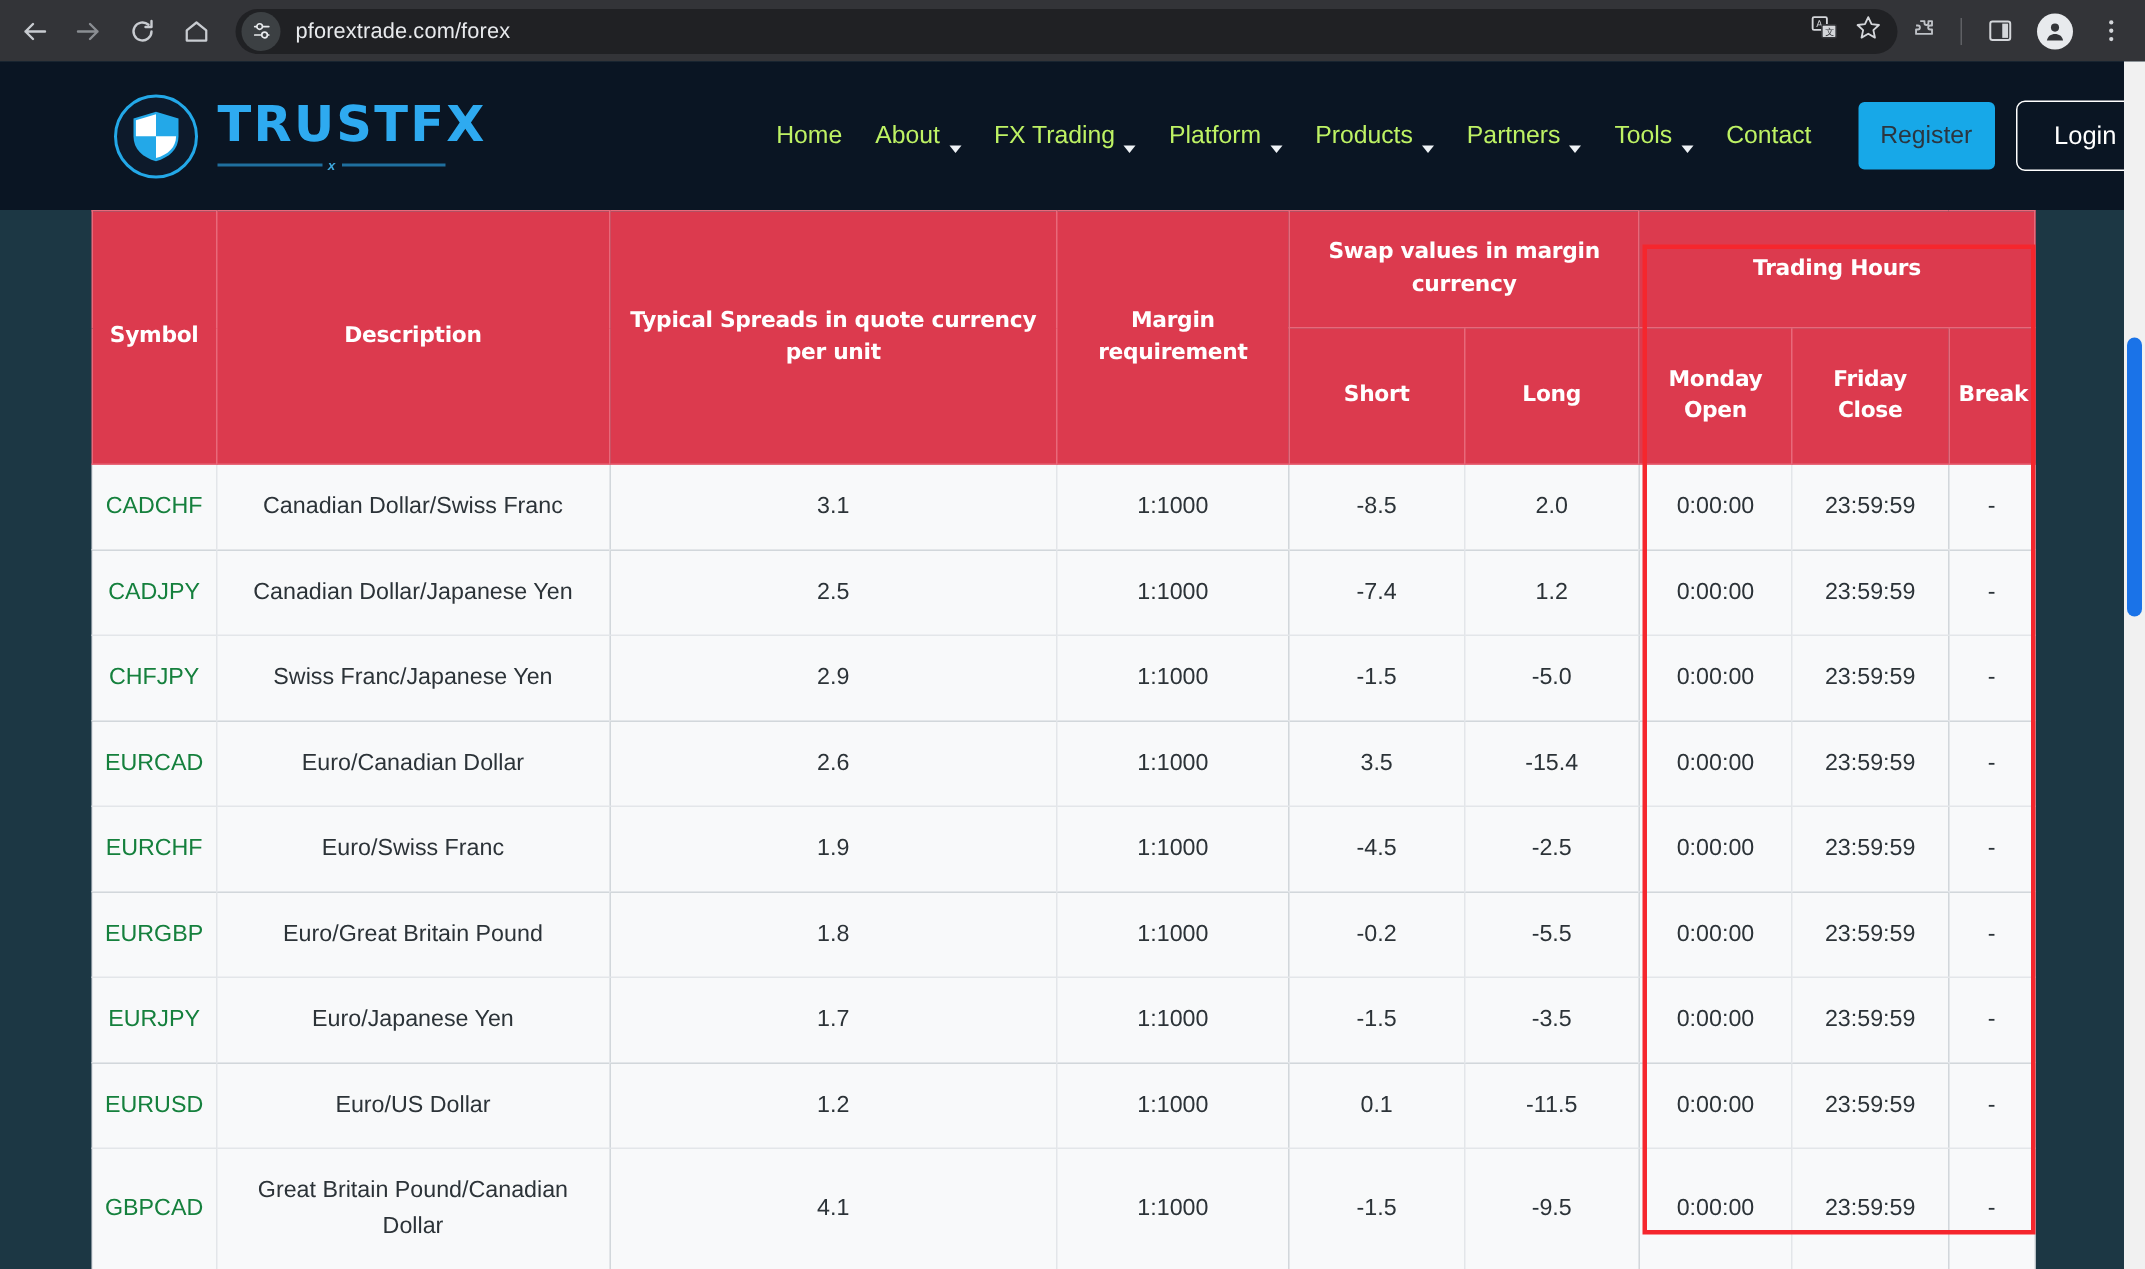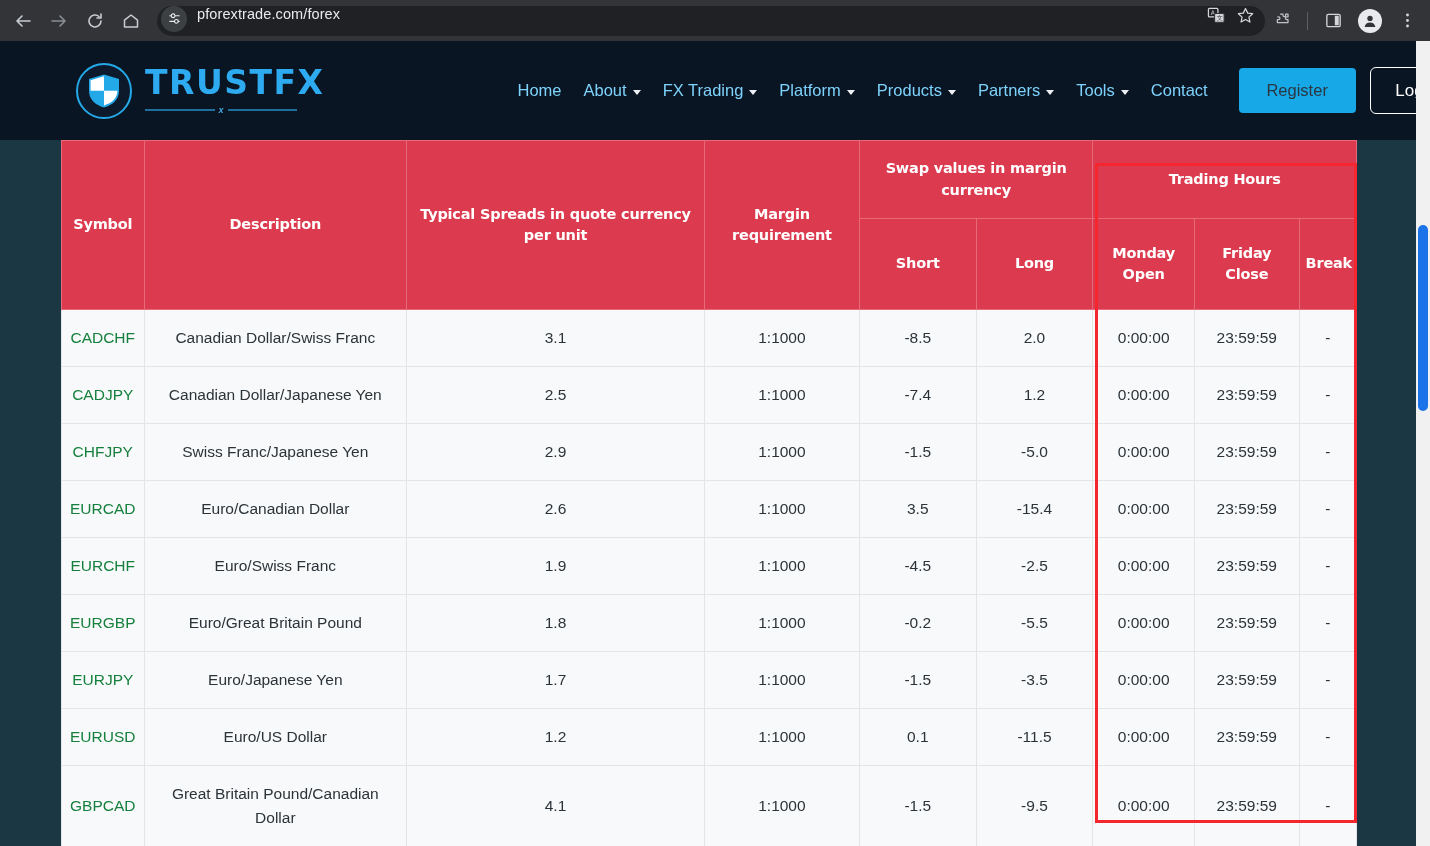--- a/index.html
+++ b/index.html
@@ -23,21 +23,21 @@
     display: flex; align-items: center; justify-content: center;
     color: #c9ccd1;
   }
   .cbtn svg { display: block; }
   .omnibox {
     margin-left: 9px;
     flex: 1;
     height: 30px;
     background: #202124;
     border-radius: 15px;
-    display: flex; align-items: flex-start;
+    display: flex; align-items: center;
     padding-left: 4px;
     max-width: 1175px;
   }
   .omni-icon {
     width: 26px; height: 26px; border-radius: 50%;
     background: #3c4043;
     display: flex; align-items: center; justify-content: center;
     flex: 0 0 26px;
   }
   .omni-url {
@@ -83,39 +83,39 @@
     display: flex; align-items: center; gap: 4px;
   }
   .logo-rule .ln { flex: 1; height: 2px; background: #1f6f9e; }
   .logo-rule .xx { font-size: 9px; color: #3ea8dd; font-weight: 700; }
 
   nav.main-nav {
     margin-left: 166px;
     display: flex; align-items: center; gap: 0;
   }
   .nav-item {
-    color: #7dd3fc; font-size: 16.5px;
+    color: #bef264; font-size: 16.5px;
     padding: 6px 11px;
-    display: flex; align-items: center; gap: 6px;
+    display: flex; align-items: flex-end; gap: 6px;
     white-space: nowrap;
   }
   .caret {
     width: 0; height: 0;
     border-left: 4.5px solid transparent;
     border-right: 4.5px solid transparent;
     border-top: 5px solid #eef2f6;
     display: inline-block;
     position: relative; top: 2px;
   }
   .btn-register {
     margin-left: 20px;
     background: #17a8e8;
     color: #2b3640;
     font-size: 16.5px;
-    height: 45px; width: 117px;
+    height: 45px; width: 91px;
     display: flex; align-items: center; justify-content: center;
     border-radius: 4px;
   }
   .btn-login {
     margin-left: 14px;
     border: 1.5px solid #ffffff;
     color: #ffffff;
     font-size: 17px;
     height: 47px; width: 93px;
     display: flex; align-items: center; justify-content: center;

